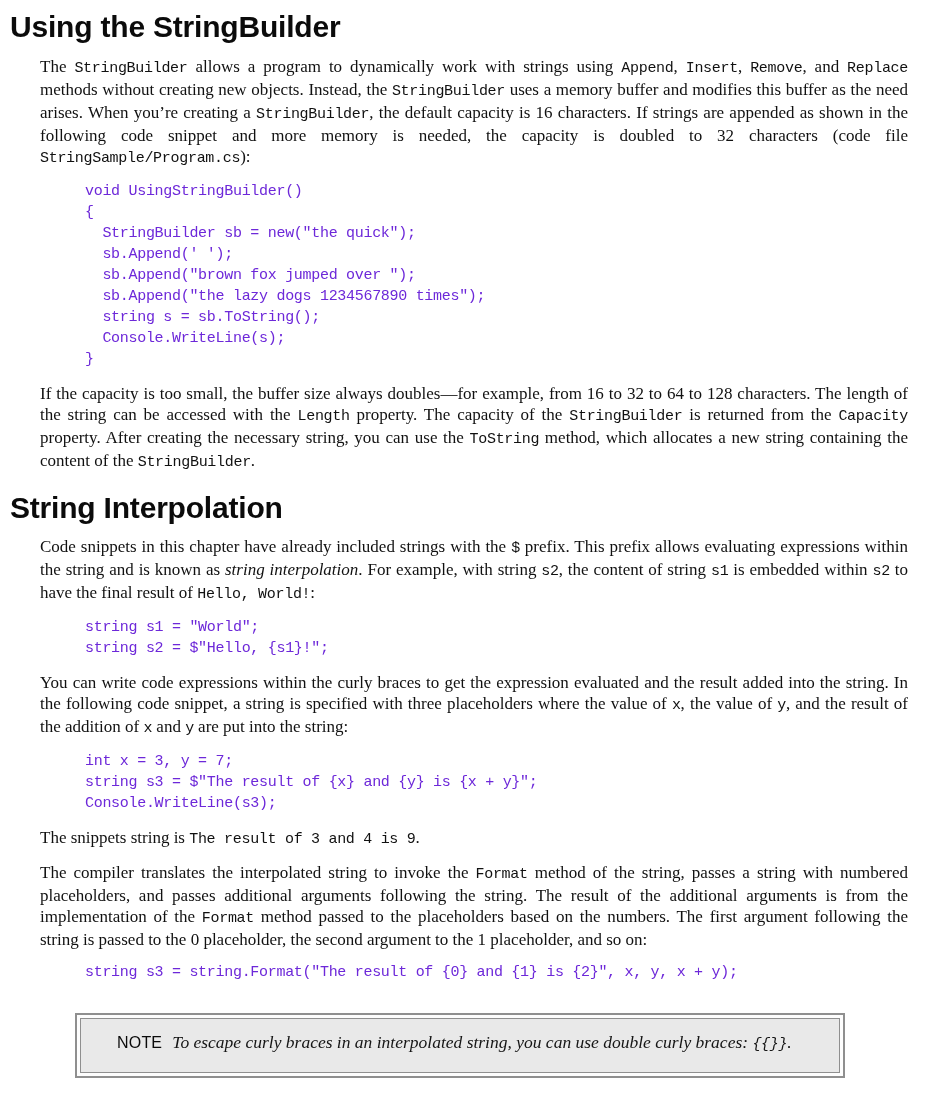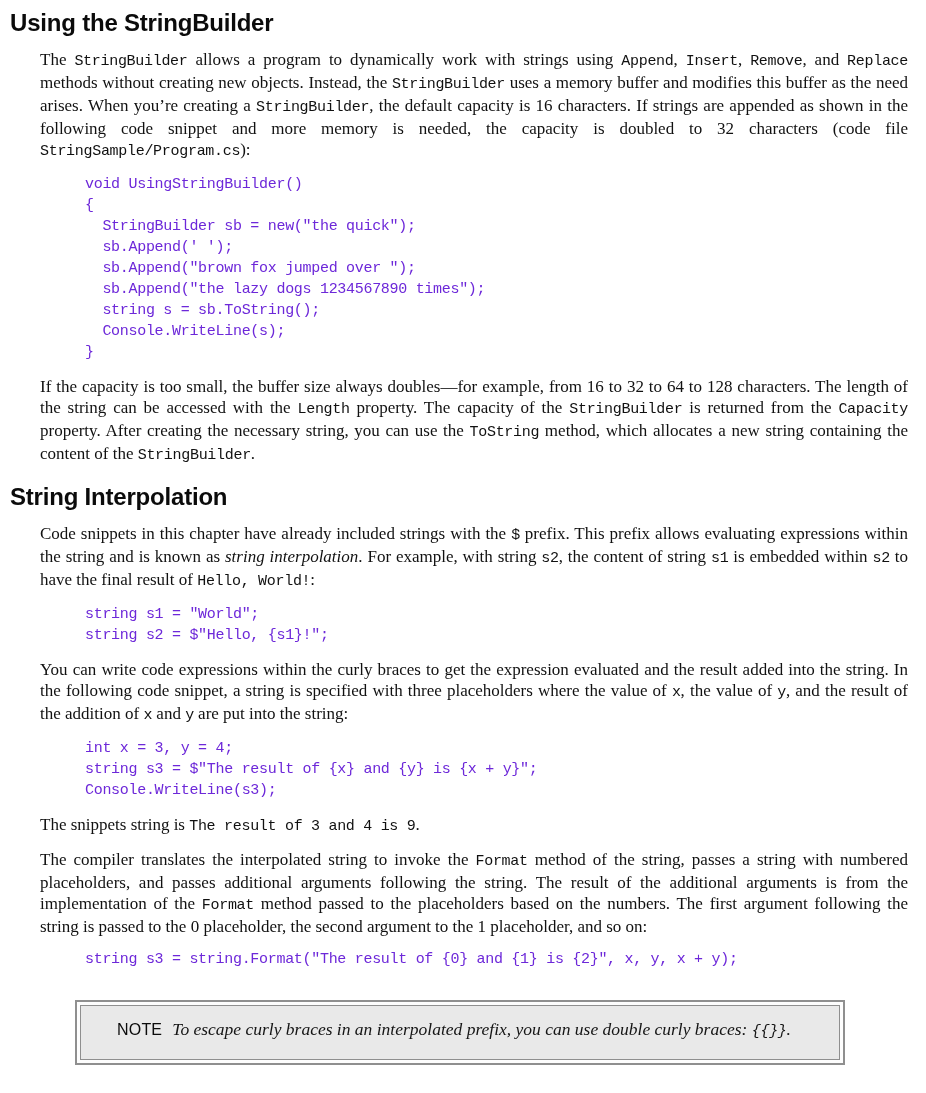--- a/index.html
+++ b/index.html
@@ -13,21 +13,21 @@
   .page {
     box-sizing: border-box;
     width: 926px;
     height: 1093px;
     padding: 10px 16px 0 10px;
     color: #111111;
   }
   .heading {
     font-family: "Liberation Sans", sans-serif;
     font-weight: 700;
-    font-size: 24px;
+    font-size: 30px;
     line-height: 1.12;
     letter-spacing: -0.2px;
     color: #0b0b0b;
     margin: 0 0 12px 0;
   }
   .heading.later {
     margin-top: 18px;
   }
   .para {
     font-family: "Liberation Serif", serif;
@@ -94,22 +94,22 @@
   sb.Append("the lazy dogs 1234567890 times");
   string s = sb.ToString();
   Console.WriteLine(s);
 }</pre>
     <p class="para"><span class="seg-serif">If the capacity is too small, the buffer size always doubles—for example, from 16 to 32 to 64 to 128 characters. The length of the string can be accessed with the </span><span class="seg-mono">Length</span><span class="seg-serif"> property. The capacity of the </span><span class="seg-mono">StringBuilder</span><span class="seg-serif"> is returned from the </span><span class="seg-mono">Capacity</span><span class="seg-serif"> property. After creating the necessary string, you can use the </span><span class="seg-mono">ToString</span><span class="seg-serif"> method, which allocates a new string containing the content of the </span><span class="seg-mono">StringBuilder</span><span class="seg-serif">.</span></p>
     <h1 class="heading later">String Interpolation</h1>
     <p class="para"><span class="seg-serif">Code snippets in this chapter have already included strings with the </span><span class="seg-mono">$</span><span class="seg-serif"> prefix. This prefix allows evaluating expressions within the string and is known as </span><span class="seg-italic">string interpolation</span><span class="seg-serif">. For example, with string </span><span class="seg-mono">s2</span><span class="seg-serif">, the content of string </span><span class="seg-mono">s1</span><span class="seg-serif"> is embedded within </span><span class="seg-mono">s2</span><span class="seg-serif"> to have the final result of </span><span class="seg-mono">Hello, World!</span><span class="seg-serif">:</span></p>
     <pre class="code-block">string s1 = "World";
 string s2 = $"Hello, {s1}!";</pre>
     <p class="para"><span class="seg-serif">You can write code expressions within the curly braces to get the expression evaluated and the result added into the string. In the following code snippet, a string is specified with three placeholders where the value of </span><span class="seg-mono">x</span><span class="seg-serif">, the value of </span><span class="seg-mono">y</span><span class="seg-serif">, and the result of the addition of </span><span class="seg-mono">x</span><span class="seg-serif"> and </span><span class="seg-mono">y</span><span class="seg-serif"> are put into the string:</span></p>
-    <pre class="code-block">int x = 3, y = 4;
+    <pre class="code-block">int x = 3, y = 7;
 string s3 = $"The result of {x} and {y} is {x + y}";
 Console.WriteLine(s3);</pre>
     <p class="para"><span class="seg-serif">The snippets string is </span><span class="seg-mono">The result of 3 and 4 is 9</span><span class="seg-serif">.</span></p>
     <p class="para"><span class="seg-serif">The compiler translates the interpolated string to invoke the </span><span class="seg-mono">Format</span><span class="seg-serif"> method of the string, passes a string with numbered placeholders, and passes additional arguments following the string. The result of the additional arguments is from the implementation of the </span><span class="seg-mono">Format</span><span class="seg-serif"> method passed to the placeholders based on the numbers. The first argument following the string is passed to the 0 placeholder, the second argument to the 1 placeholder, and so on:</span></p>
     <pre class="code-block">string s3 = string.Format("The result of {0} and {1} is {2}", x, y, x + y);</pre>
     <div class="note-outer">
-      <div class="note-inner"><span class="note-label">NOTE</span><span class="seg-italic">To escape curly braces in an interpolated prefix, you can use double curly braces: </span><span class="seg-mono">{{}}</span><span class="seg-italic">.</span></div>
+      <div class="note-inner"><span class="note-label">NOTE</span><span class="seg-italic">To escape curly braces in an interpolated string, you can use double curly braces: </span><span class="seg-mono">{{}}</span><span class="seg-italic">.</span></div>
     </div>
   </div>
 
 </body></html>

